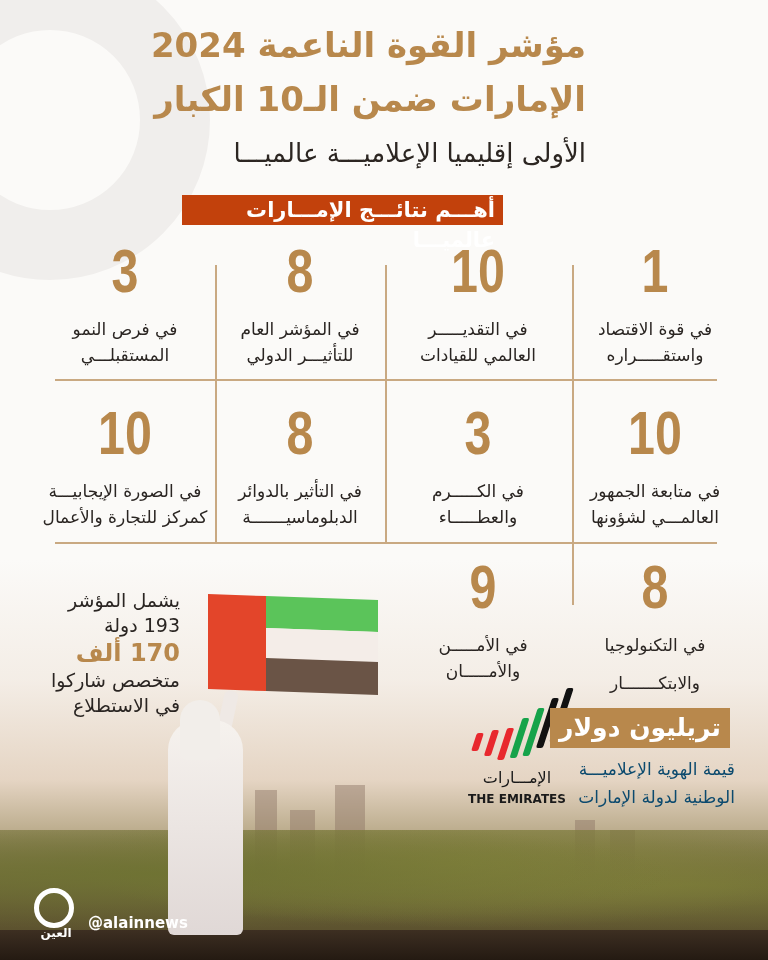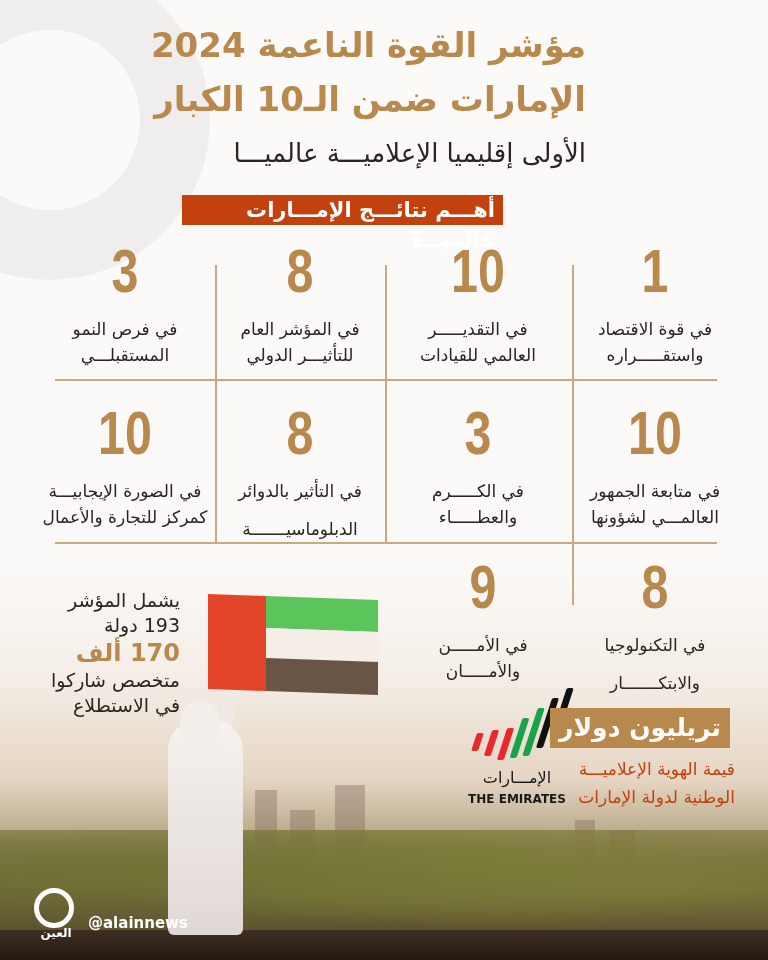--- a/index.html
+++ b/index.html
@@ -66,21 +66,21 @@
     font-size: 19px; line-height: 25px; color: #2a2522;
   }
   .stats .big { color: #b8884c; font-weight: bold; font-size: 24px; line-height: 30px; }
   .trillion-badge {
     position: absolute; top: 708px; left: 550px; width: 180px; height: 40px;
     background: #b8884c; color: #fff; font-weight: bold; font-size: 25px;
     direction: rtl; text-align: center; line-height: 40px;
   }
   .trillion-desc {
     position: absolute; top: 755px; left: 535px; width: 200px; direction: rtl; text-align: right;
-    font-size: 17px; line-height: 28px; color: #c2410c;
+    font-size: 17px; line-height: 28px; color: #0c4a6e;
   }
   .emirates-logo { position: absolute; left: 418px; top: 688px; width: 110px; height: 130px; margin-left: 44px; }
   .emirates-ar { position: absolute; left: 0; top: 80px; width: 110px; text-align: center; font-size: 16px; color: #1a1a1a; direction: rtl; }
   .emirates-en { position: absolute; left: 0; top: 104px; width: 110px; text-align: center; font-size: 12px; font-weight: bold; color: #1a1a1a; }
   .stripe { position: absolute; width: 7px; transform: skewX(-18deg); border-radius: 2px; }
   .flag { position: absolute; left: 208px; top: 597px; width: 170px; height: 95px; transform: skewY(2deg); }
   .flag .red { position: absolute; left: 0; top: 0; width: 58px; height: 95px; background: #e3452a; }
   .flag .green { position: absolute; left: 58px; top: 0; width: 112px; height: 32px; background: #5bc45a; }
   .flag .white { position: absolute; left: 58px; top: 32px; width: 112px; height: 30px; background: #f4ede8; }
   .flag .black { position: absolute; left: 58px; top: 62px; width: 112px; height: 33px; background: #6a5446; }
@@ -145,21 +145,21 @@
   <span class="lbl" style="margin-top:0">العالمـــي لشؤونها</span>
 </div>
 <div class="cell" style="left:393px;top:398px;">
   <span class="num">3</span>
   <span class="lbl">في الكـــــرم</span>
   <span class="lbl" style="margin-top:0">والعطـــــاء</span>
 </div>
 <div class="cell" style="left:215px;top:398px;">
   <span class="num">8</span>
   <span class="lbl">في التأثير بالدوائر</span>
-  <span class="lbl" style="margin-top:12px">الدبلوماسيـــــــة</span>
+  <span class="lbl" style="margin-top:0">الدبلوماسيـــــــة</span>
 </div>
 <div class="cell" style="left:40px;top:398px;">
   <span class="num">10</span>
   <span class="lbl">في الصورة الإيجابيـــة</span>
   <span class="lbl" style="margin-top:0">كمركز للتجارة والأعمال</span>
 </div>
 
 <div class="cell" style="left:570px;top:552px;">
   <span class="num">8</span>
   <span class="lbl">في التكنولوجيا</span>

